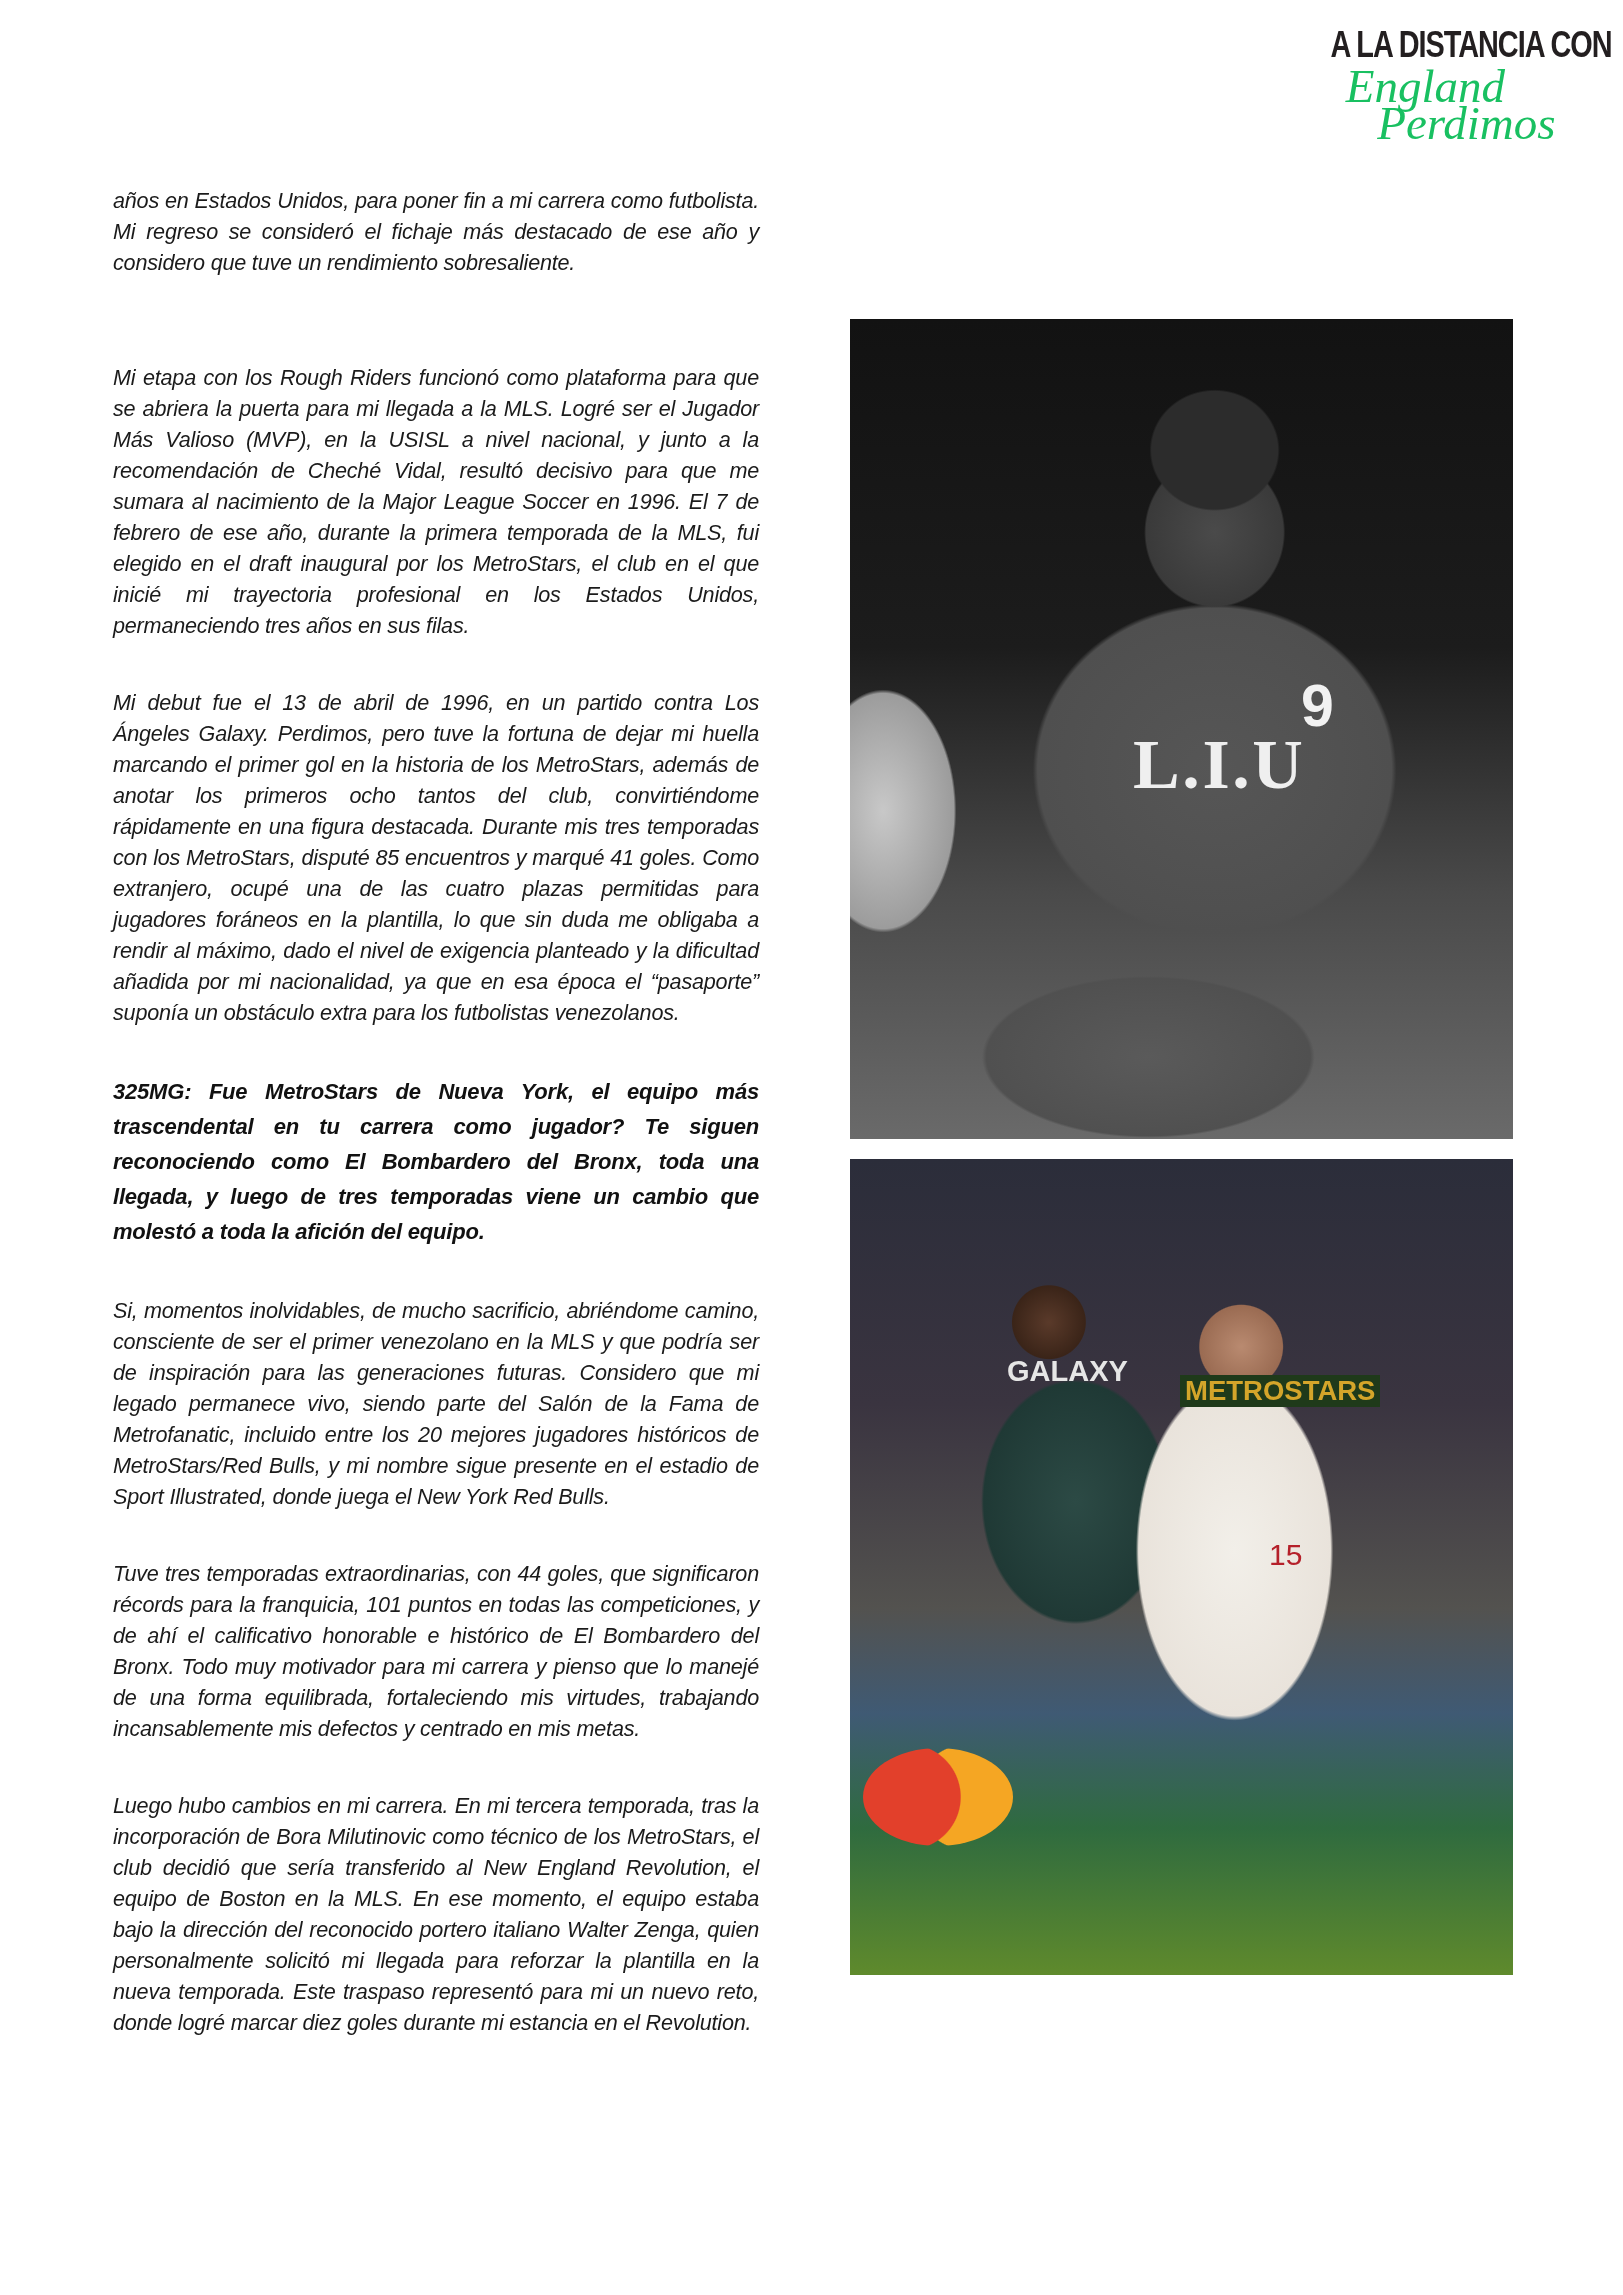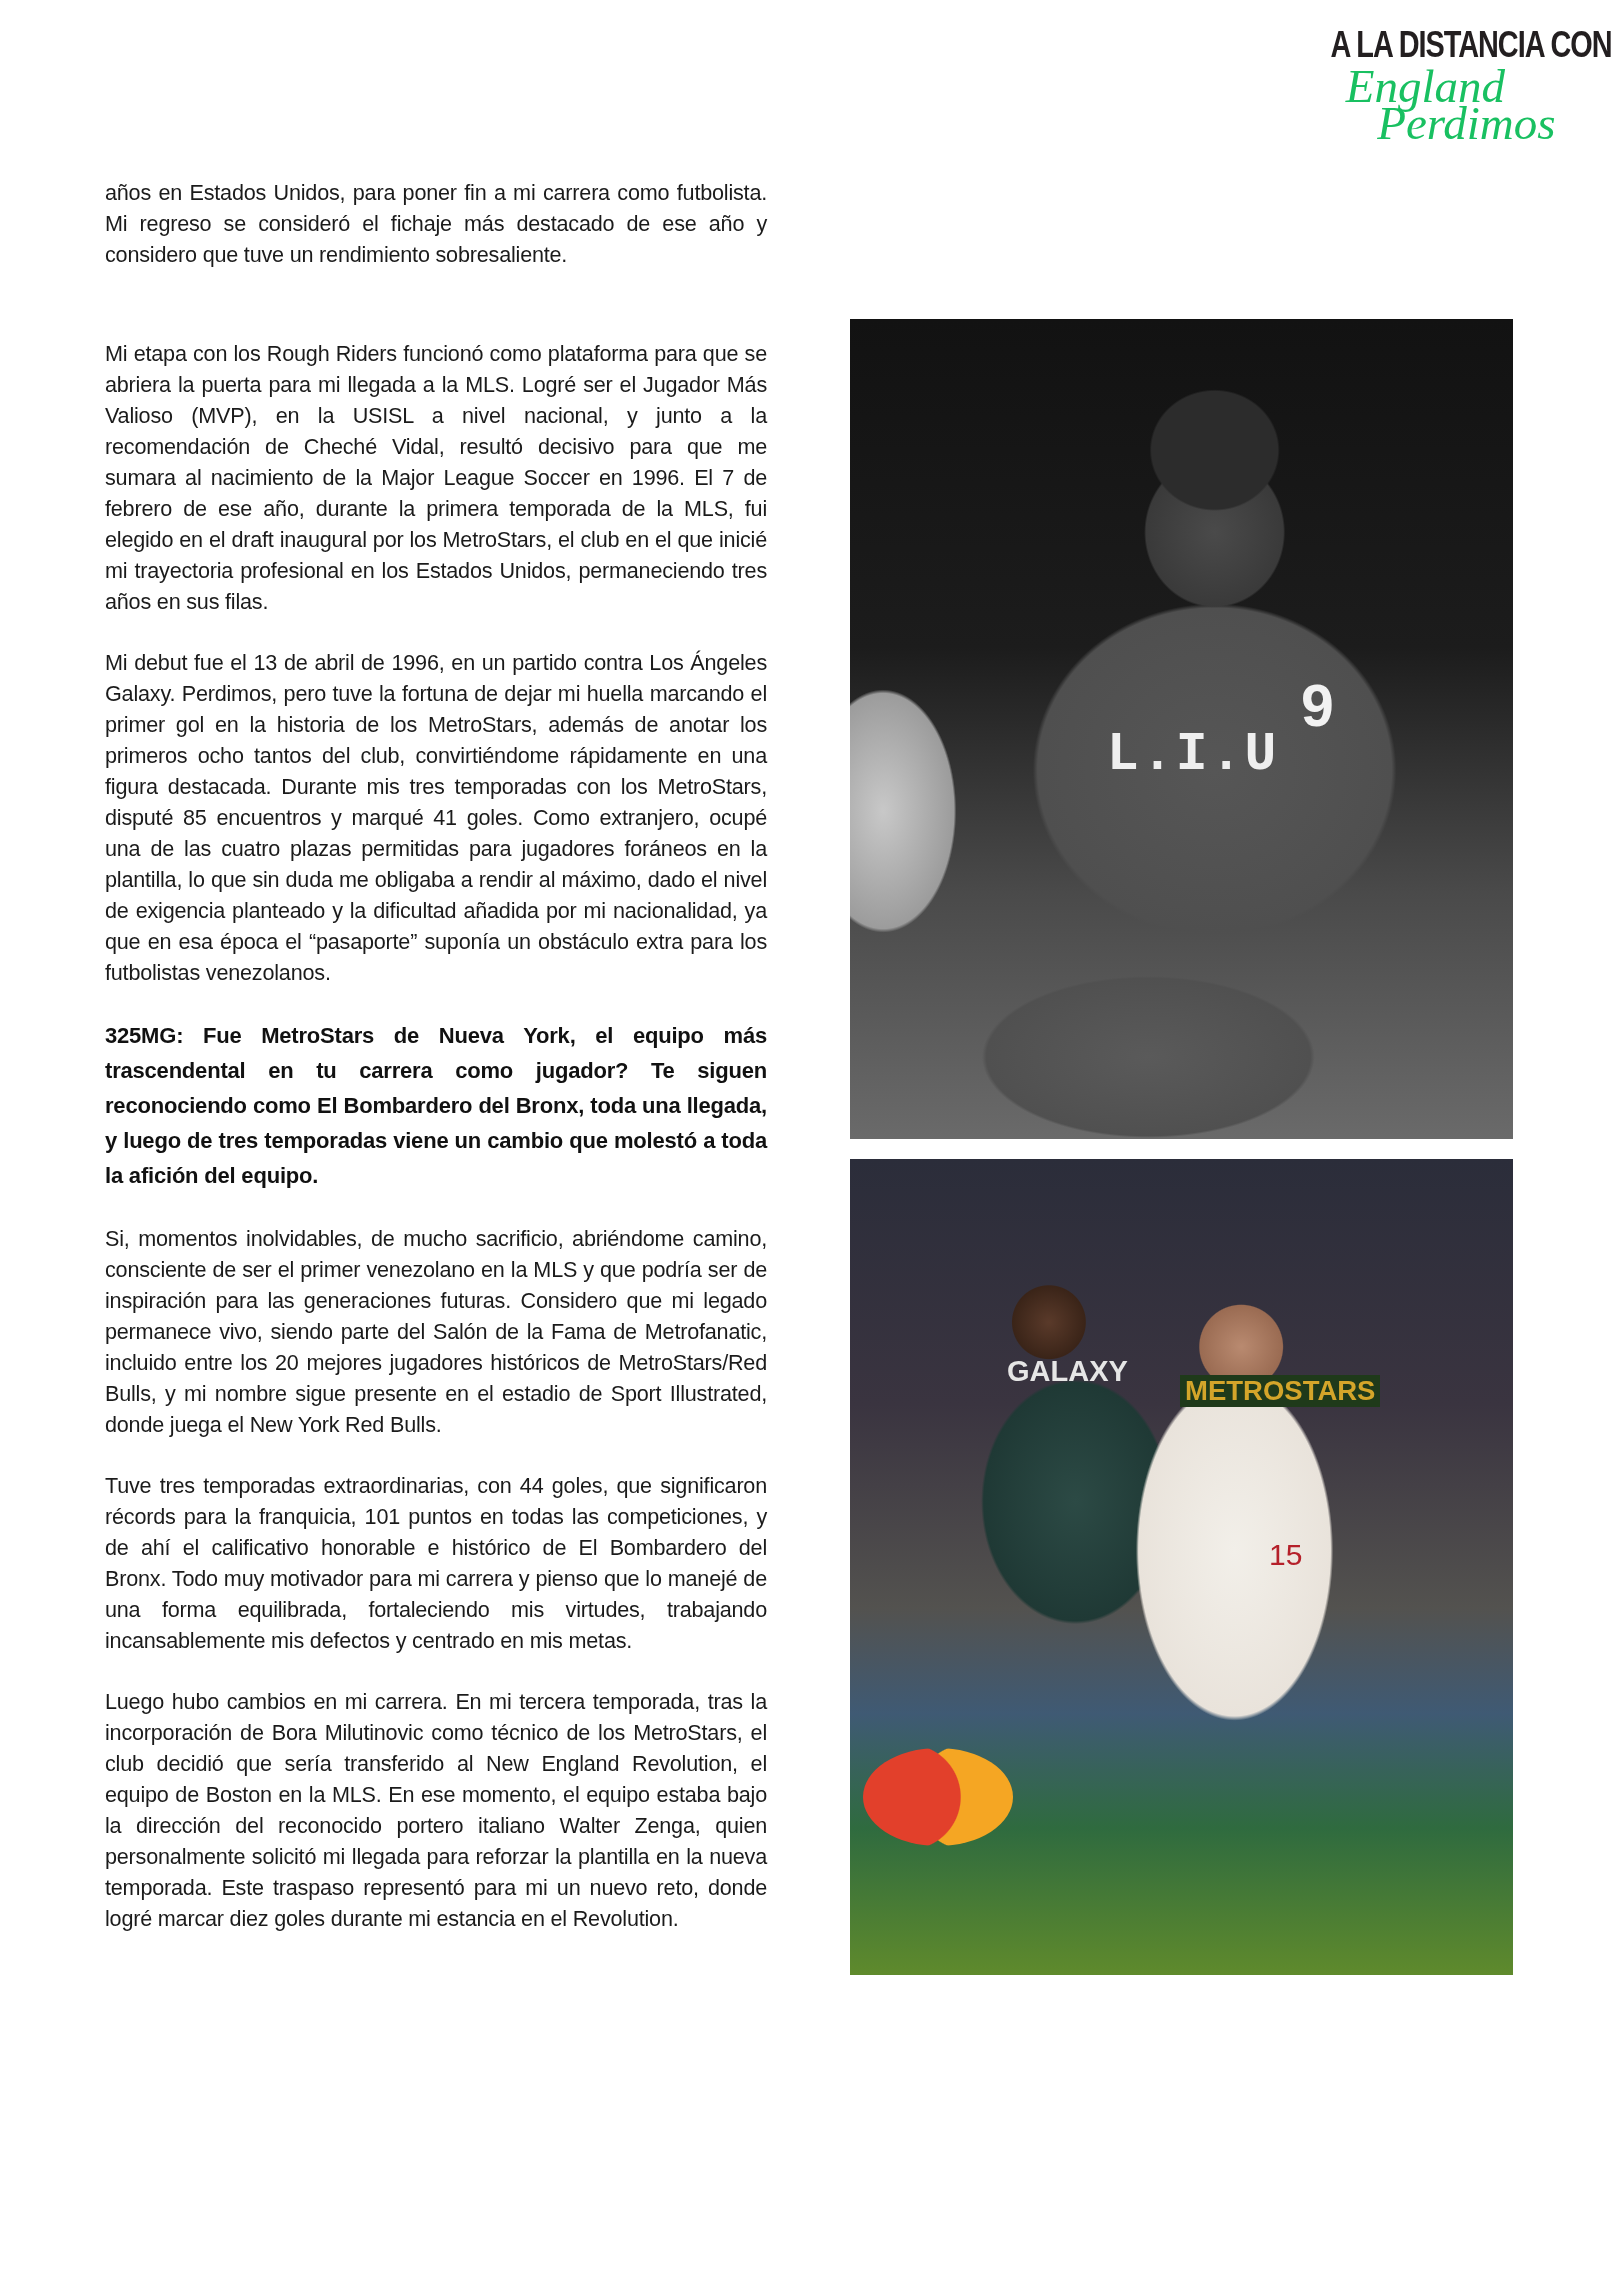--- a/index.html
+++ b/index.html
@@ -5,21 +5,21 @@
   html, body { margin: 0; padding: 0; background: #ffffff; }
   body { width: 1623px; height: 2295px; position: relative; overflow: hidden; font-family: "Liberation Sans", sans-serif; color: #1a1a1a; }
 
   .masthead { position: absolute; right: 53px; top: 25px; width: 307px; text-align: right; }
   .masthead .kicker { font-family: "Liberation Sans", sans-serif; font-weight: 700; font-size: 37px; line-height: 39px; color: #231f20; letter-spacing: -1.3px; transform: scaleX(0.78); transform-origin: right center; white-space: nowrap; }
   .masthead .name { font-family: "Liberation Serif", serif; font-style: italic; font-size: 47px; line-height: 37px; color: #19c061; }
   .masthead .name1 { padding-right: 65px; margin-top: 3.9px; }
   .masthead .name2 { padding-right: 14.4px; }
 
   .column { position: absolute; left: 105px; top: 177px; width: 662px; }
-  .column p { margin: 0; font-family: "Liberation Sans", sans-serif; font-size: 21.6px; line-height: 31px; text-align: justify; color: #1b1b1b; letter-spacing: -0.2px; }
+  .column p { margin: 8px; font-family: "Liberation Sans", sans-serif; font-size: 21.6px; line-height: 31px; text-align: justify; color: #1b1b1b; letter-spacing: -0.2px; font-style: italic; }
   .column p.q { font-weight: 700; font-size: 22px; line-height: 35px; color: #111; }
   .gap-sm { height: 30px; }
   .gap-md { height: 34px; }
 
   .photo { position: absolute; left: 850px; width: 663px; overflow: hidden; }
   .photo-1 { top: 319px; height: 820px;
     background:
       radial-gradient(ellipse 105px 98px at 55% 16%, #2c2c2c 0%, #2c2c2c 60%, transparent 62%),
       radial-gradient(ellipse 98px 105px at 55% 26%, #4a4a4a 0%, #3a3a3a 70%, transparent 72%),
       radial-gradient(ellipse 236px 216px at 55% 55%, #565656 0%, #4f4f4f 75%, transparent 77%),
@@ -30,21 +30,21 @@
   .photo-2 { top: 1159px; height: 816px;
     background:
       radial-gradient(ellipse 137px 236px at 58% 48%, #f2efe9 0%, #e9e3db 70%, transparent 72%),
       radial-gradient(ellipse 59px 59px at 59% 23%, #b98a70 0%, #9a6b52 70%, transparent 72%),
       radial-gradient(ellipse 131px 170px at 34% 42%, #2c4a45 0%, #1f3935 70%, transparent 72%),
       radial-gradient(ellipse 52px 52px at 30% 20%, #5a3a2a 0%, #3a2418 70%, transparent 72%),
       linear-gradient(180deg, #2b2d3a 0%, #3a3440 30%, #53524f 55%, #3f5a74 68%, #2f6b3f 82%, #5f8a2c 100%);
   }
   .photo .overlay-text { position: absolute; font-family: "Liberation Sans", sans-serif; font-weight: 700; color: #ffffff; }
   .photo-1 .jersey-num { left: 451px; top: 353px; font-size: 59px; color: #f2f2f2; }
-  .photo-1 .jersey-letters { left: 257px; top: 406px; font-size: 53px; font-family: Liberation Mono, monospace; color: #efefef; letter-spacing: 2.6px; }
+  .photo-1 .jersey-letters { left: 283px; top: 406px; font-size: 70px; font-family: Liberation Serif, serif; color: #efefef; letter-spacing: 2.6px; }
   .photo-2 .fuji { right: 13px; top: 595px; font-size: 111px; color: #d8e0d0; letter-spacing: 3.9px; opacity: 0.85; }
   .photo-2 .galaxy { left: 157px; top: 196px; font-size: 29px; color: #e6e6e6; }
   .photo-2 .metrostars { left: 330px; top: 216px; font-size: 27.5px; color: #d4a52a; background: #1f3a1a; padding: 0 5px; }
   .photo-2 .num17 { left: 419px; top: 379px; font-size: 30px; color: #b5202a; font-weight: 400; }
   .photo-2 .mc { left: 13px; top: 589px; width: 150px; height: 98px; border-radius: 50%; background: radial-gradient(circle at 30% 50%, #e2402b 0%, #e2402b 45%, transparent 46%), radial-gradient(circle at 70% 50%, #f5a623 0%, #f5a623 45%, transparent 46%); }
 </style>
 </head>
 <body>
 
 <header class="masthead">

